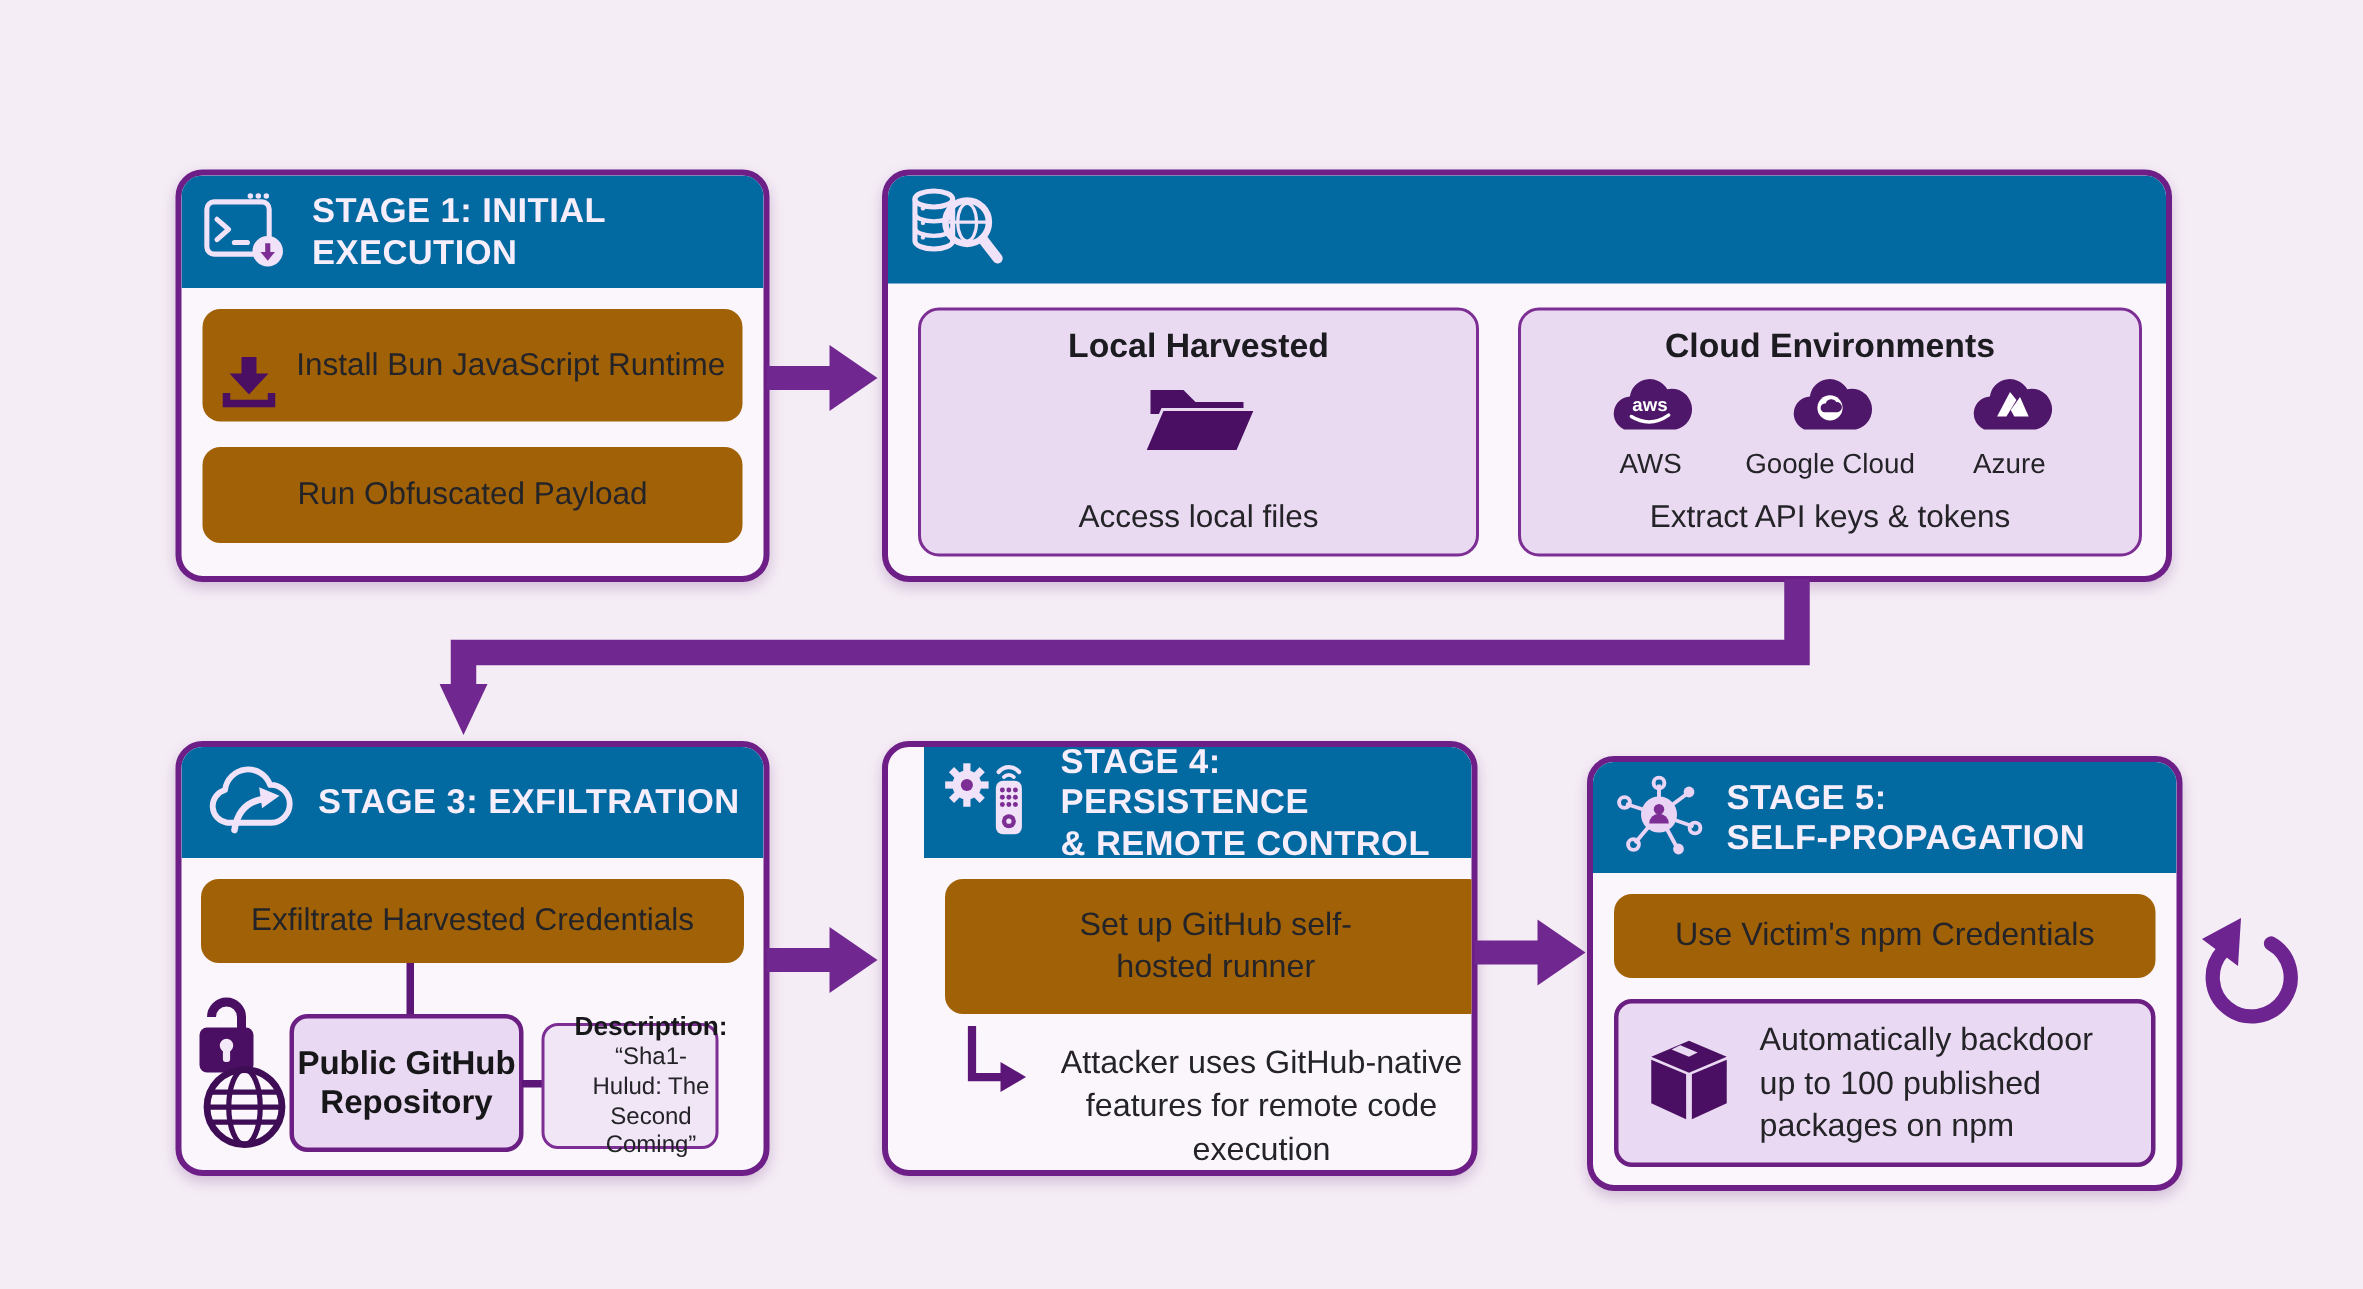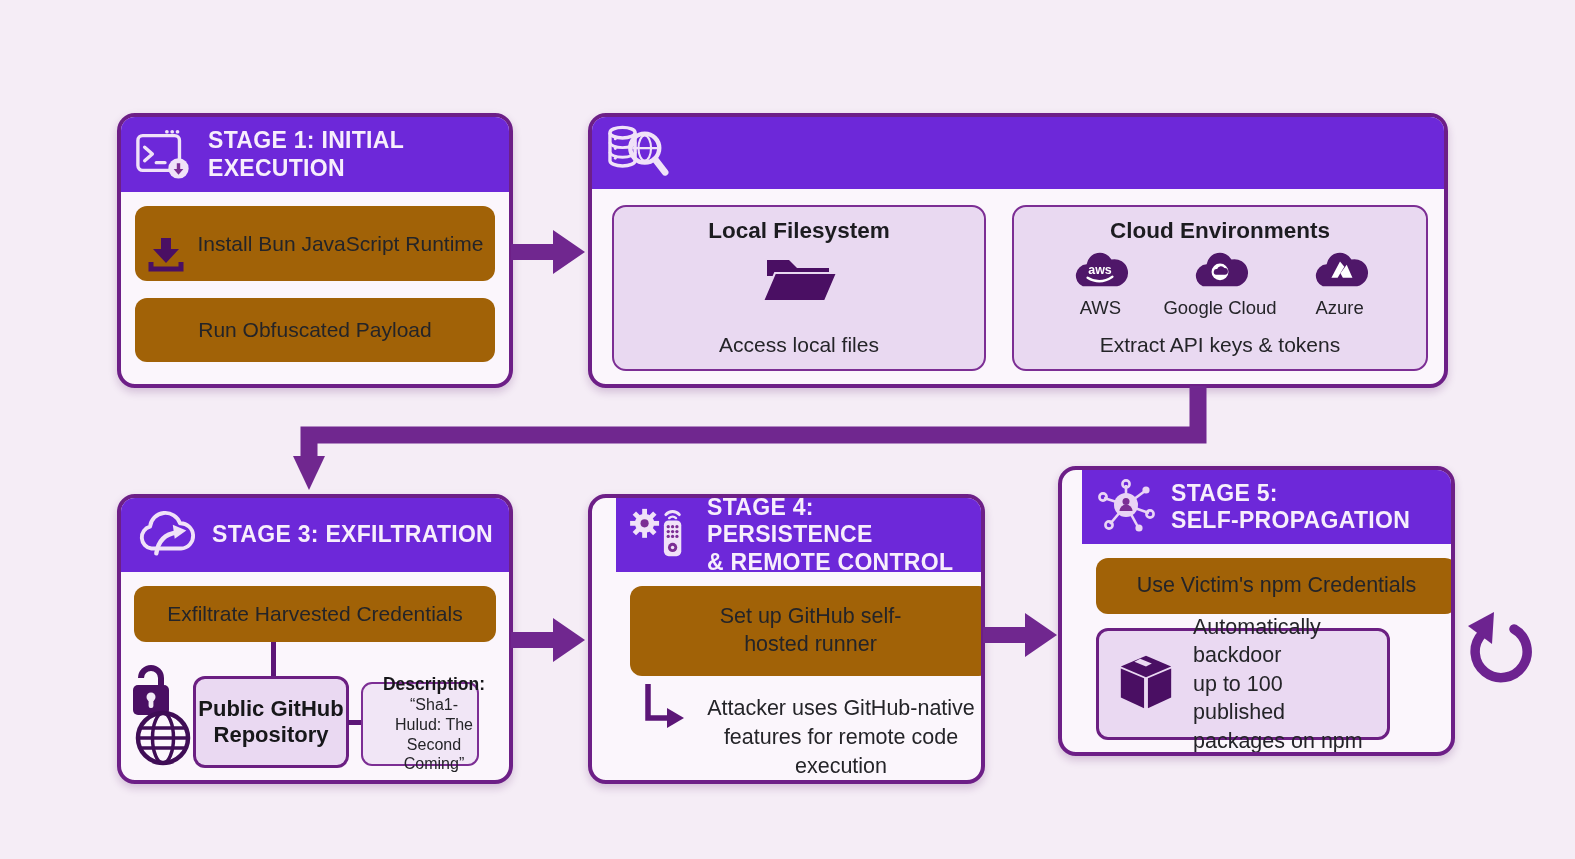--- a/index.html
+++ b/index.html
@@ -9,21 +9,21 @@
     background:#f5edf6; overflow: hidden;
     font-family: "Liberation Sans", sans-serif; color:#242428;
   }
   .card {
     position: absolute; background:#fbf6fc;
     border: 4px solid #6d1f87; border-radius: 18px;
     box-shadow: 0 4px 9px rgba(85,25,105,.22);
     overflow: hidden;
   }
   .card-header {
-    background:#6d28d9; display:flex; align-items:center;
+    background:#0369a1; display:flex; align-items:center;
     gap: 15px; padding: 0 14px; color:#f7eefc;
   }
   .card-title {
     font-size: 23px; font-weight: bold; line-height: 1.18;
     letter-spacing: .3px; white-space: pre-line;
   }
   .card-body { position: relative; width: 100%; }
   .pill {
     position:absolute; background:#a16207; border-radius: 12px;
     display:flex; align-items:center; justify-content:center;
@@ -32,21 +32,21 @@
   }
   
   #stage1 { left:117px; top:113px; width:396px; height:275px; }
   #stage1 .card-header { height:75px; }
   #stage2 { left:588px; top:113px; width:860px; height:275px; }
   #stage2 .card-header { height:72px; }
   #stage3 { left:117px; top:494px; width:396px; height:290px; }
   #stage3 .card-header { height:74px; }
   #stage4 { left:588px; top:494px; width:397px; height:290px;padding-left:24px; }
   #stage4 .card-header { height:74px; }
-  #stage5 { left:1058px; top:466px; width:397px; height:290px;padding-left:20px; }
+  #stage5 { left:1058px; top:504px; width:397px; height:290px; }
   #stage5 .card-header { height:74px; }
   #stage1 .card-title { width:250px; }
   #stage4 .card-title { width:290px; }
   #stage5 .card-title { width:290px; }
   
   .p1a { left:14px; top:14px; width:360px; height:75px; gap:13px; }
   .p1b { left:14px; top:106px; width:360px; height:64px; }
   
   .panel {
     position:absolute; top:16px; height:166px;
@@ -81,21 +81,21 @@
   }
   .s3-desc-label { font-size:17.5px; font-weight:bold; color:#17171a; }
   .s3-desc-text { font-size:16px; line-height:1.22; color:#242428; white-space:pre-line; }
   
   .s4-pill { left:14px; top:14px; width:361px; height:90px; font-size:21.5px; }
   .s4-note-row { position:absolute; left:12px; top:112px; width:370px; display:flex; align-items:flex-start; }
   .s4-note { font-size:21.5px; line-height:1.35; text-align:center; width:310px; margin-top:10px; white-space:pre-line; }
   
   .s5-pill { left:14px; top:14px; width:361px; height:56px; font-size:21.5px; }
   .s5-box {
-    position:absolute; left:14px; top:84px; width:294px; height:112px;
+    position:absolute; left:14px; top:84px; width:361px; height:112px;
     background:#ead9f2; border:3px solid #6b1f82; border-radius:12px;
     display:flex; align-items:center; gap:16px; padding:0 16px;
   }
   .s5-note { font-size:21.5px; line-height:1.32; white-space:pre-line; }
   .abs { position:absolute; }
 </style>
 </head>
 <body>
 
 <div class="canvas">
@@ -146,21 +146,21 @@
             <circle cx="9.5" cy="37.5" r="1.5" fill="#f0e2f8"></circle>
           <circle cx="40" cy="27" r="15" fill="none" stroke="#f0e2f8" stroke-width="4.5"></circle>
           <ellipse cx="40" cy="27" rx="6.5" ry="13" fill="none" stroke="#f0e2f8" stroke-width="2.2"></ellipse>
           <path d="M27 27 H53" stroke="#f0e2f8" stroke-width="2.2"></path>
           <path d="M51 39 L61 52" stroke="#f0e2f8" stroke-width="7" stroke-linecap="round"></path>
         </svg>
       </span>
     </div>
     <div class="card-body">
       <div class="panel" id="panel-local">
-        <div class="panel-title">Local Filesystem</div>
+        <div class="panel-title">Local Harvested</div>
         <span style="margin-top:4px;">
           <svg width="80" height="58" viewBox="0 0 80 58">
             <polygon points="8,12 30,12 38,20 70,20 70,28 8,28" fill="#4a0f63"></polygon>
             <polygon points="16,25 78,25 66,53 4,53" fill="#4a0f63" stroke="#e9d9f1" stroke-width="2"></polygon>
           </svg>
         </span>
         <div class="panel-caption">Access local files</div>
       </div>
       <div class="panel" id="panel-cloud">
         <div class="panel-title">Cloud Environments</div>

